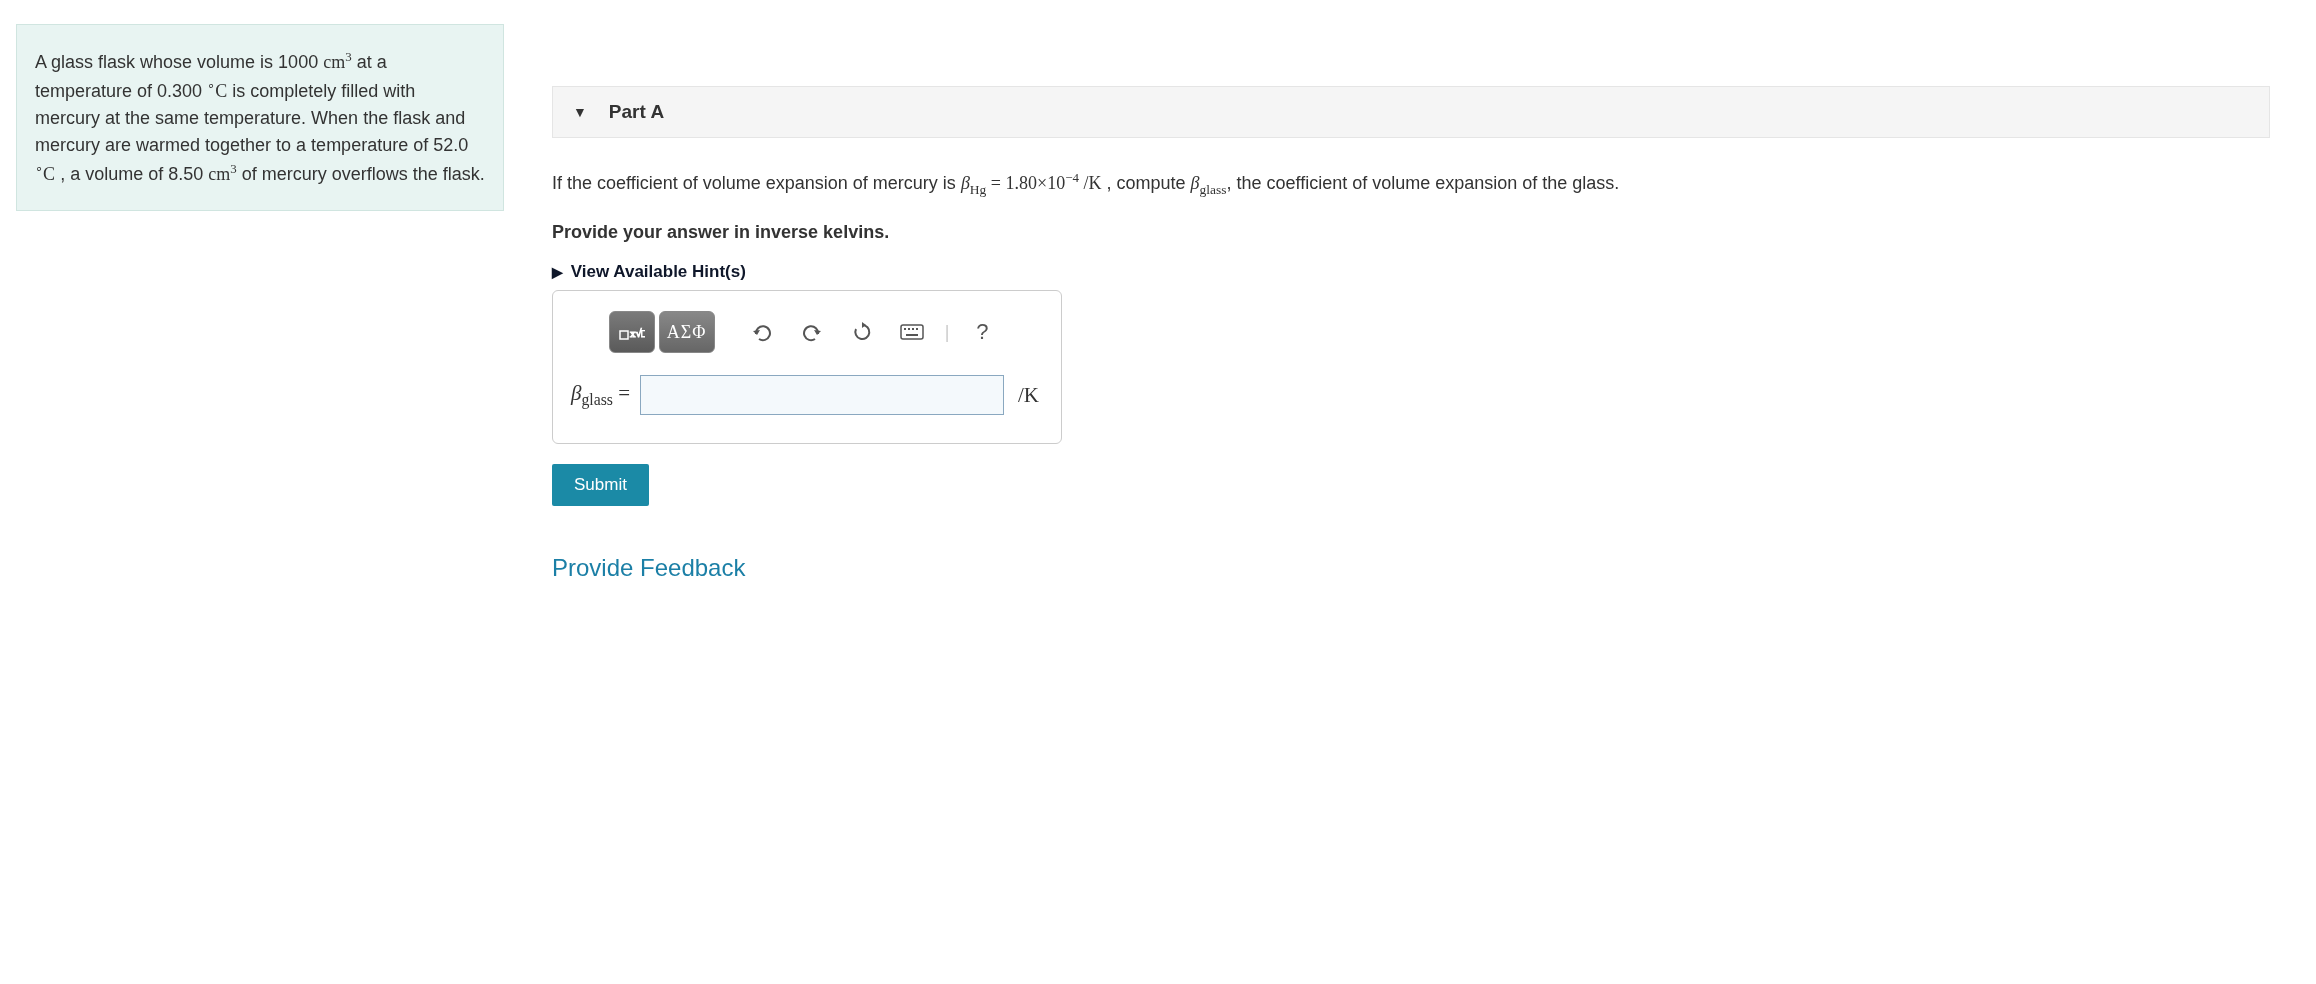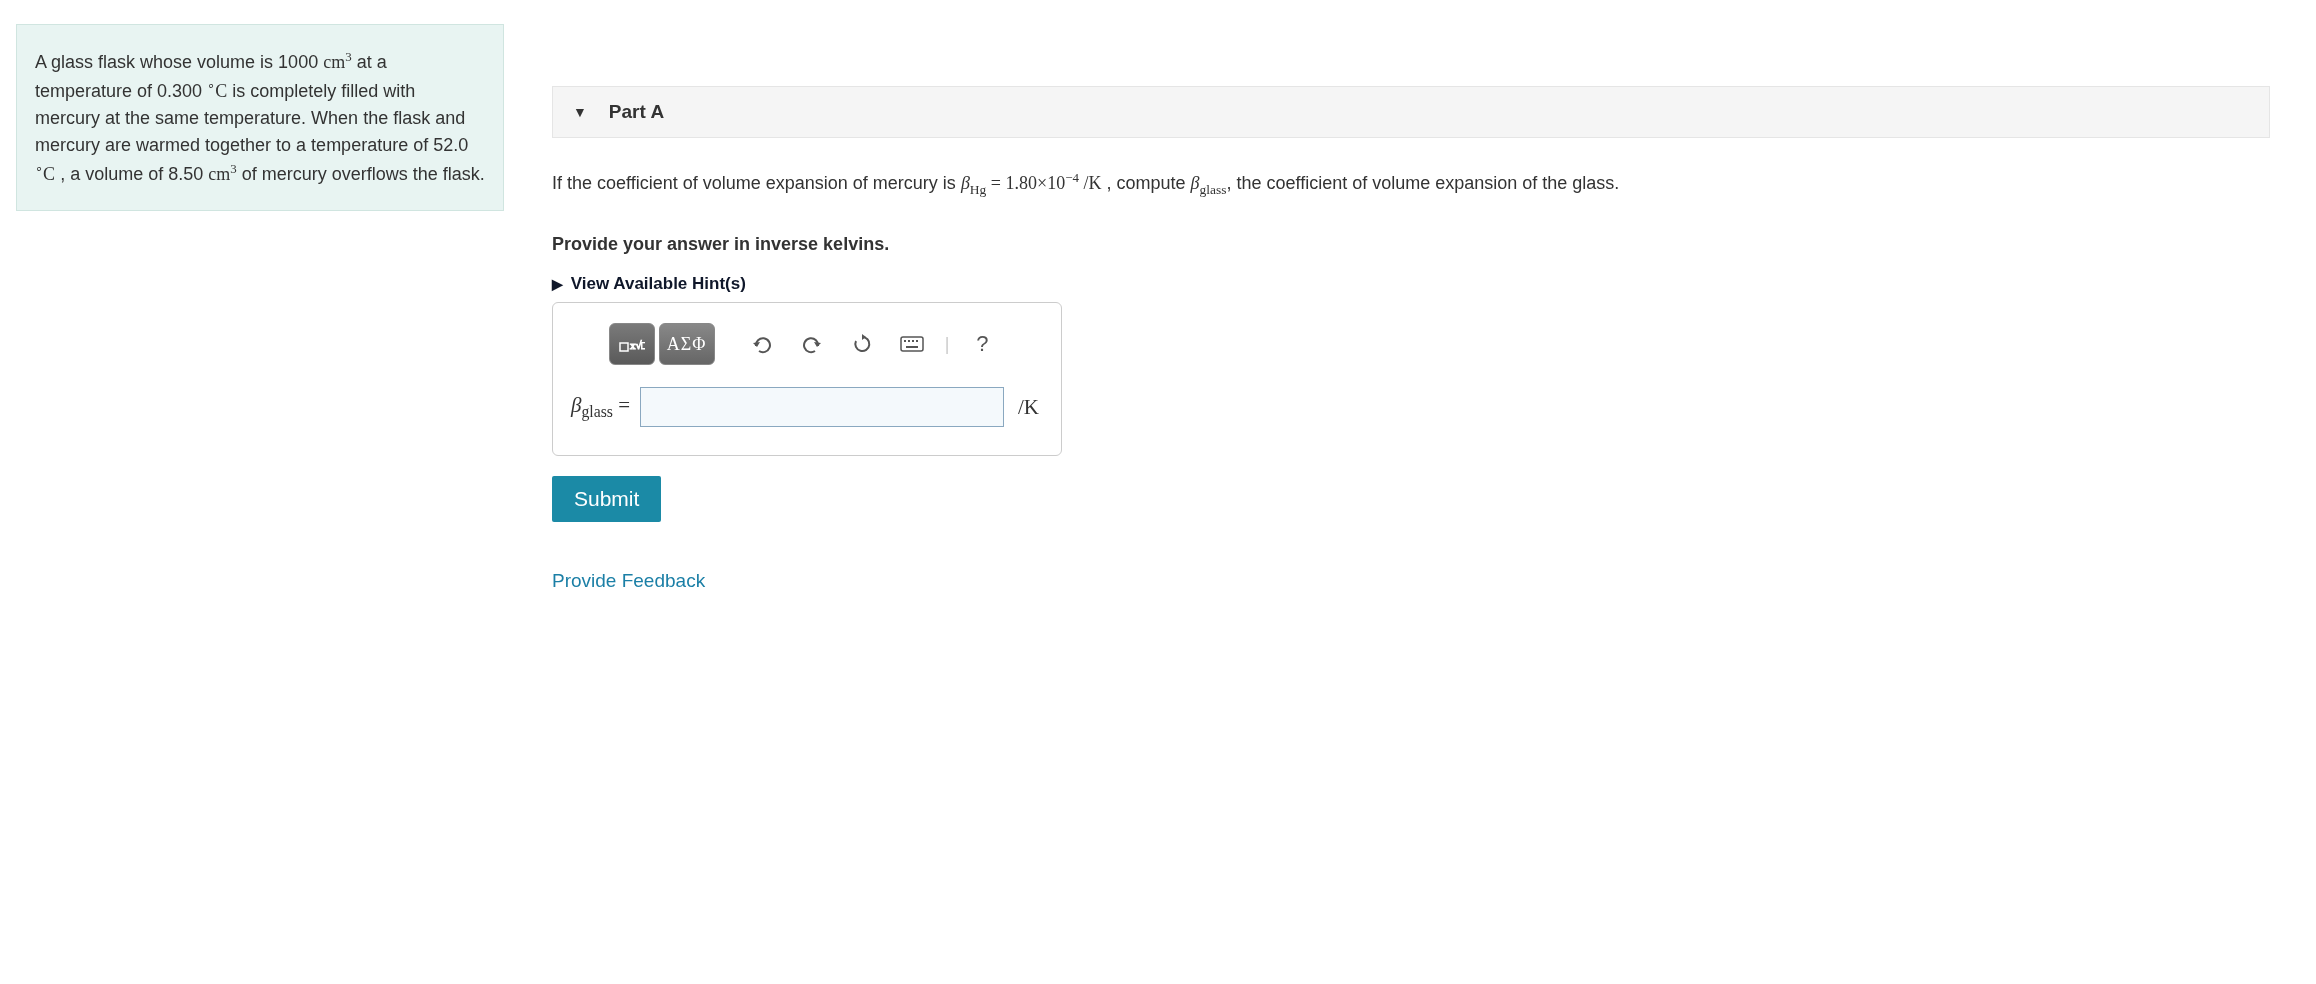--- a/index.html
+++ b/index.html
@@ -31,21 +31,21 @@
   display: flex;
   align-items: center;
   margin-bottom: 30px;
 }
 .part-header .arrow {
   margin-right: 22px;
   font-size: 14px;
 }
 .part-header .title { font-weight: bold; font-size: 19px; }
 .question-block { padding: 0 0 0 0; }
-.question-text { margin-bottom: 34px; line-height: 1.6; }
+.question-text { margin-bottom: 22px; line-height: 1.6; }
 .instruction { font-weight: bold; margin-bottom: 18px; }
 .hints-link {
   color: #0f172a;
   font-weight: bold;
   cursor: pointer;
   margin-bottom: 8px;
   display: inline-block;
   font-size: 17px;
 }
 .hints-link .arrow { margin-right: 8px; font-size: 14px; }
@@ -117,29 +117,29 @@
 .answer-unit {
   font-family: 'Times New Roman', serif;
   font-size: 21px;
   padding: 0 8px 0 14px;
 }
 .submit-btn {
   background: #1b8aa6;
   color: #fff;
   border: none;
   padding: 11px 22px;
-  font-size: 21px;
+  font-size: 17px;
   border-radius: 2px;
   cursor: pointer;
 }
 .feedback-link {
   color: #1b7fa6;
   margin-top: 48px;
   display: inline-block;
-  font-size: 19px;
+  font-size: 24px;
   cursor: pointer;
 }
 </style>
 </head>
 <body>
 
 <div class="container">
   <div class="left-panel">
     <p class="problem-text">
       <span>A glass flask whose volume is 1000 </span><span class="math"><span>cm</span><span class="sup">3</span></span><span> at a temperature of 0.300 </span><span class="math"><span class="sup">∘</span>C</span><span> is completely filled with mercury at the same temperature. When the flask and mercury are warmed together to a temperature of 52.0 </span><span class="math"><span class="sup">∘</span>C</span><span> , a volume of 8.50 </span><span class="math"><span>cm</span><span class="sup">3</span></span><span> of mercury overflows the flask.</span>

